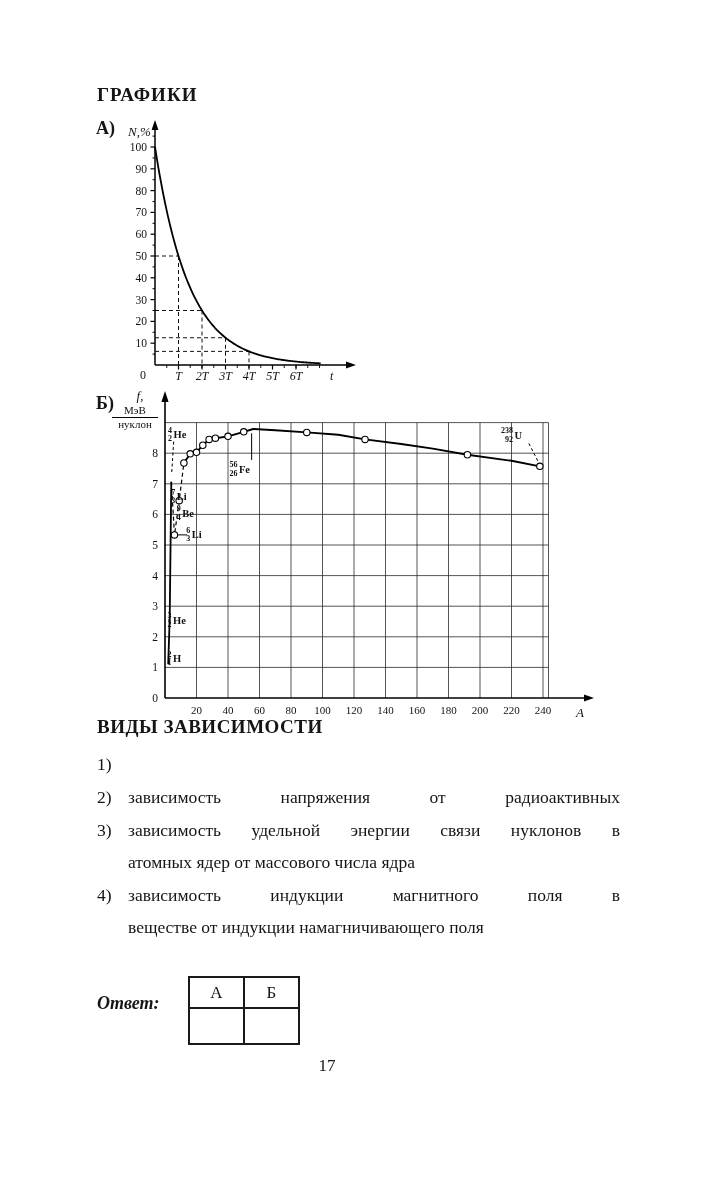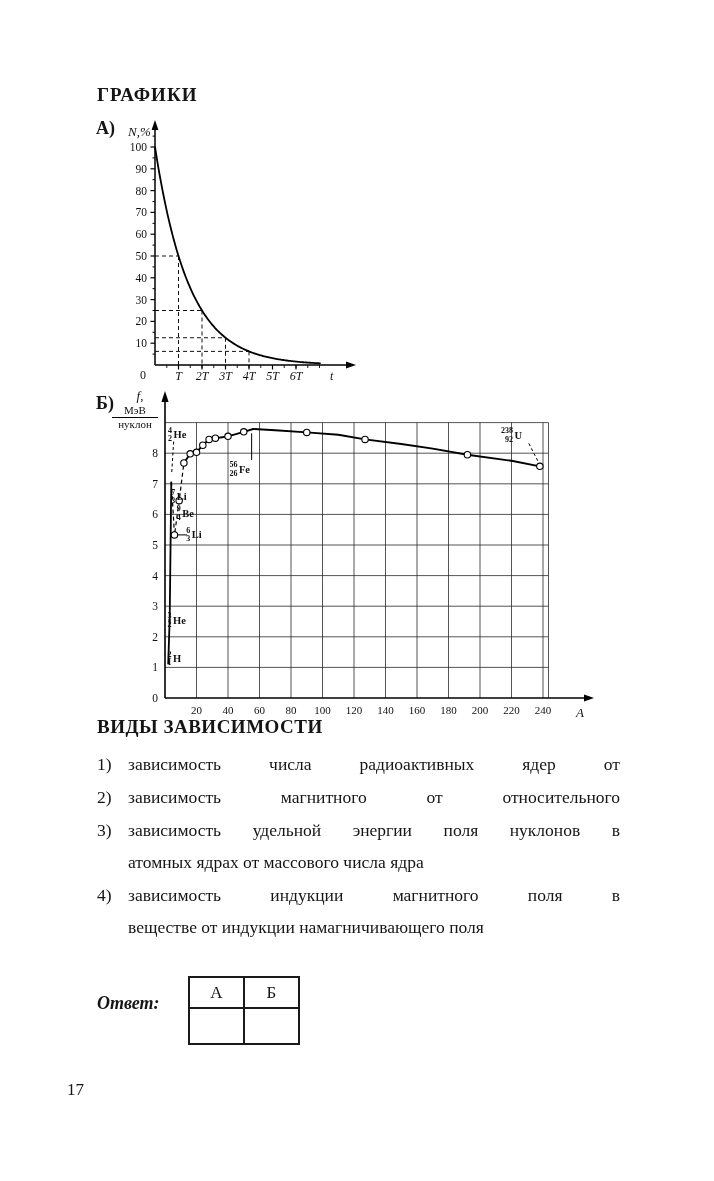--- a/index.html
+++ b/index.html
@@ -17,21 +17,21 @@
   .deps{position:absolute;left:97px;top:748px;width:523px;font-size:17.5px;}
   .dep-item{display:flex;margin-bottom:1px;}
   .dep-num{width:31px;flex:0 0 31px;line-height:32px;}
   .dep-text{flex:1;line-height:32px;}
   .jline{text-align:justify;text-align-last:justify;}
   .answer-label{position:absolute;left:97px;top:993px;font-size:18px;font-weight:bold;font-style:italic;}
   .answer-table{position:absolute;left:188px;top:976px;border-collapse:collapse;}
   .answer-table td{border:2px solid #1a1a1a;width:53px;text-align:center;font-size:17px;padding:0;}
   .answer-table .hdr td{height:29px;}
   .answer-table .blank td{height:34px;}
-  .page-num{position:absolute;left:67px;top:1056px;width:520px;font-size:17px;margin-top:24px;}
+  .page-num{position:absolute;left:67px;top:1056px;width:520px;text-align:center;font-size:17px;}
 </style>
 </head>
 <body>
 
 <div class="page">
 
   <div class="h-main">ГРАФИКИ</div>
 
   <div class="panel-label panel-a">А)</div>
   <svg id="chart-a" width="268" height="292">
@@ -232,34 +232,33 @@
         </g>
       </g>
     </svg>
 
   <div class="h-types">ВИДЫ ЗАВИСИМОСТИ</div>
 
   <div class="deps">
     <div class="dep-item">
       <div class="dep-num">1)</div>
       <div class="dep-text">
-        <div class="jline">зависимость числа радиоактивных ядер от</div>
       </div>
     </div>
     <div class="dep-item">
       <div class="dep-num">2)</div>
       <div class="dep-text">
-        <div class="jline">зависимость магнитного от относительного</div>
+        <div class="jline">зависимость напряжения от радиоактивных</div>
       </div>
     </div>
     <div class="dep-item">
       <div class="dep-num">3)</div>
       <div class="dep-text">
-        <div class="jline">зависимость удельной энергии поля нуклонов в</div>
-        <div>атомных ядрах от массового числа ядра</div>
+        <div class="jline">зависимость удельной энергии связи нуклонов в</div>
+        <div>атомных ядер от массового числа ядра</div>
       </div>
     </div>
     <div class="dep-item">
       <div class="dep-num">4)</div>
       <div class="dep-text">
         <div class="jline">зависимость индукции магнитного поля в</div>
         <div>веществе от индукции намагничивающего поля</div>
       </div>
     </div>
   </div>

